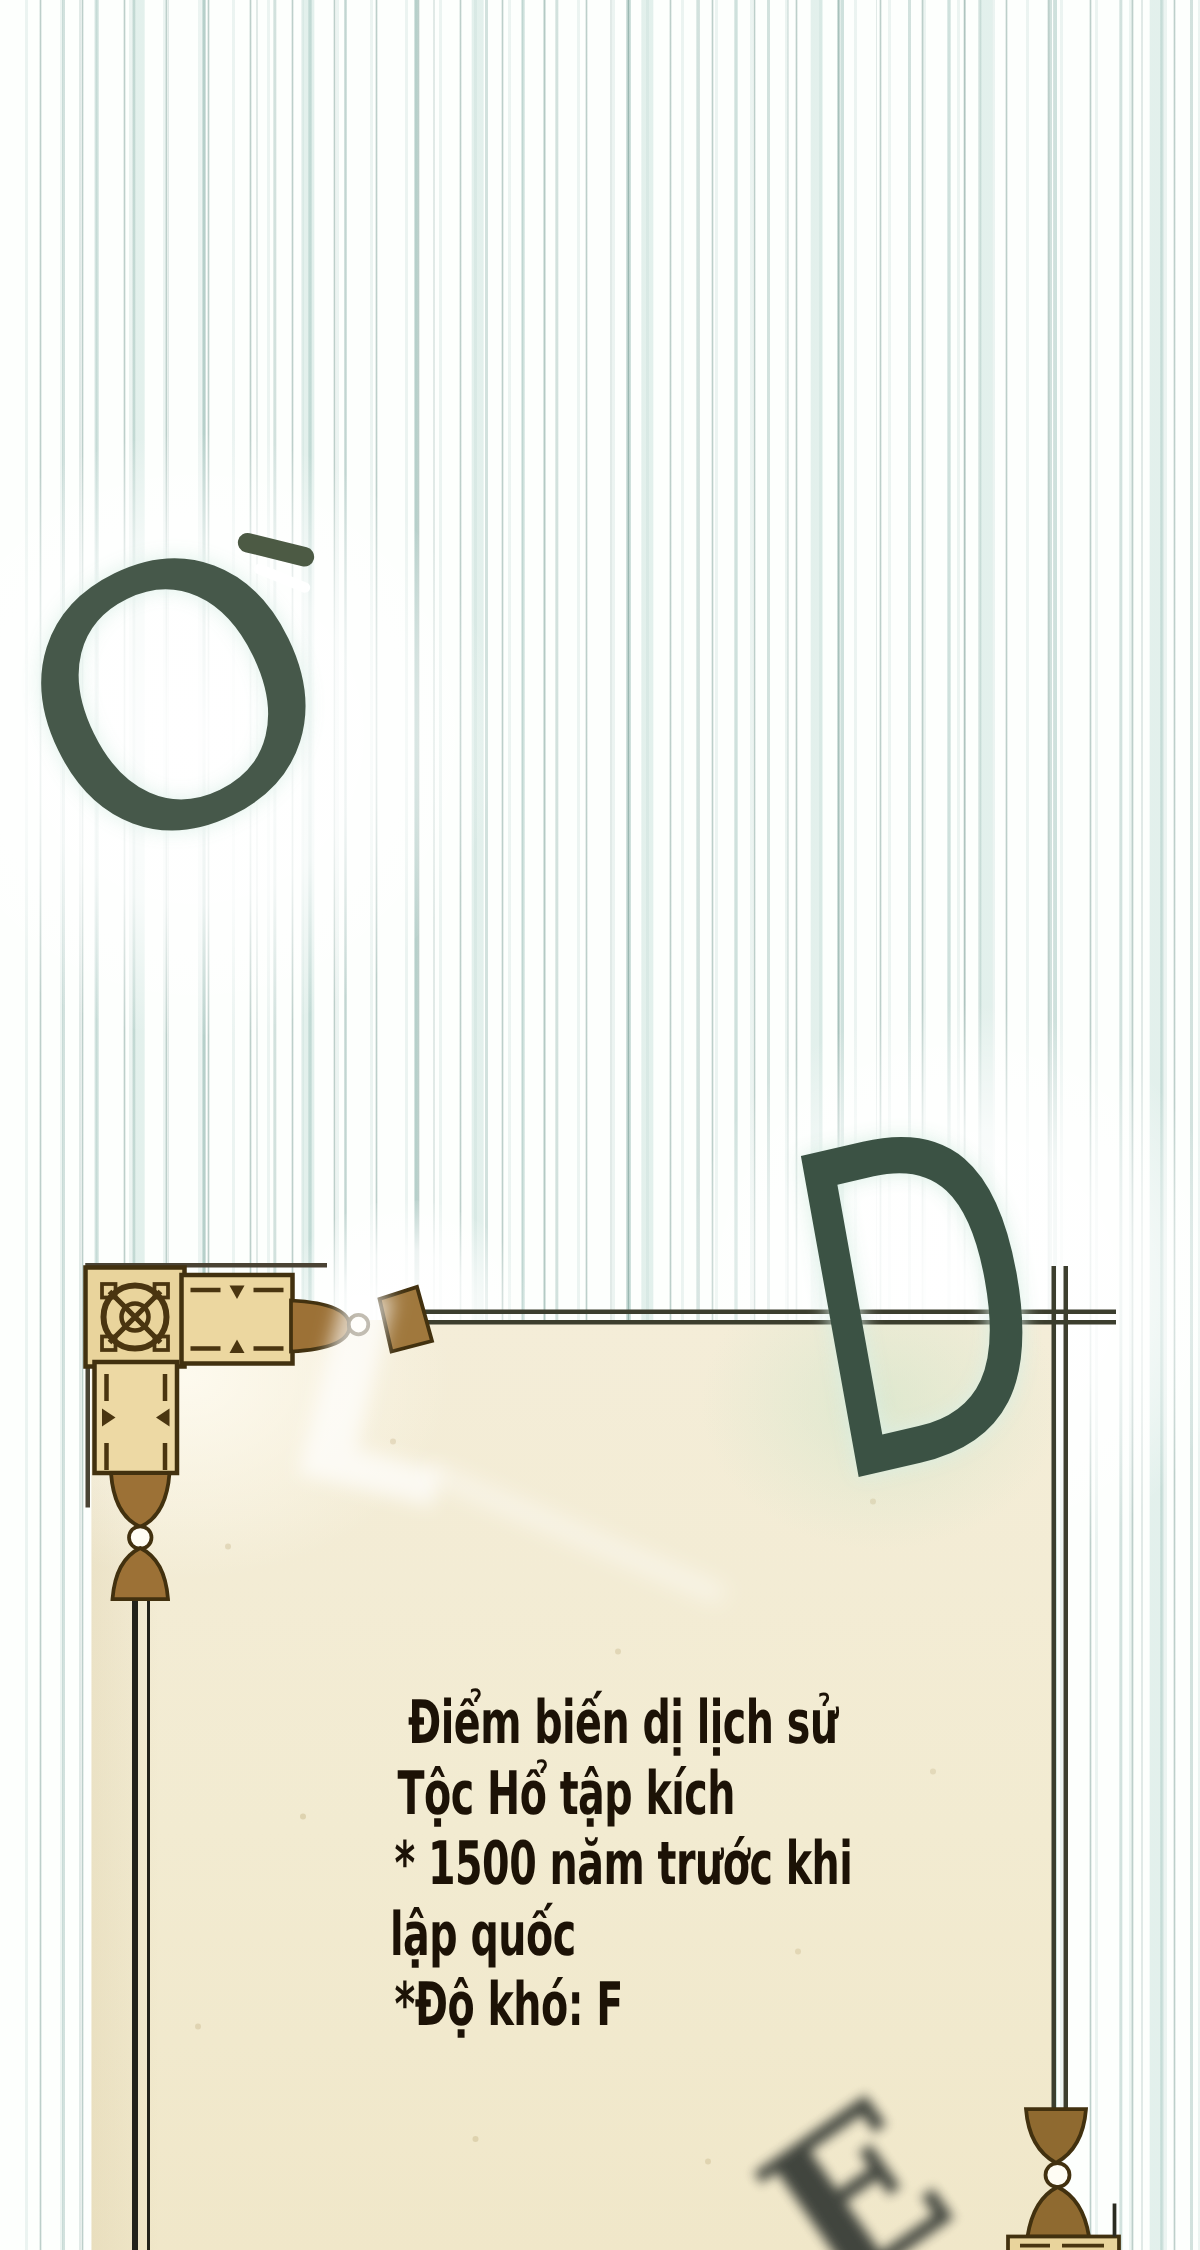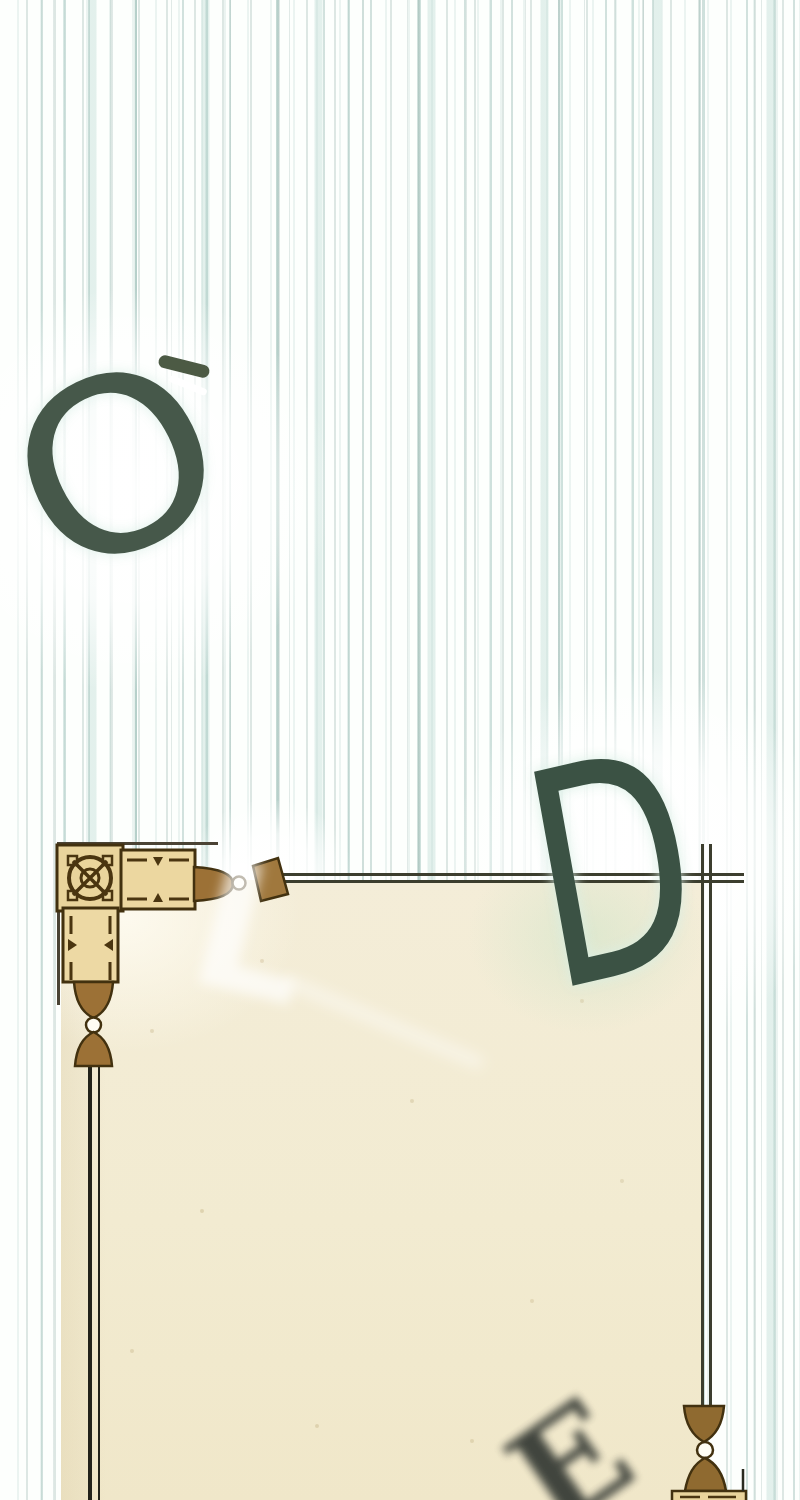--- a/index.html
+++ b/index.html
@@ -160,20 +160,27 @@
     <g>
       <rect x="12" y="91" width="74" height="12" fill="#e9d49c" stroke="#42310f" stroke-width="2.5"></rect>
       <path d="M20,97 h20 M48,97 h28" stroke="#4a3510" stroke-width="2.5" fill="none"></path>
     </g>
     <line x1="83" y1="69" x2="83" y2="91" stroke="#2a2a20" stroke-width="2.5"></line>
   </svg>
 
   <span class="big-letter" id="ghost-letter-l">L</span>
   <div class="ghost-streak"></div>
 
+  <div class="scroll-text">
+    <span class="cline l0">Điểm biến dị lịch sử</span>
+    <span class="cline l1">Tộc Hổ tập kích</span>
+    <span class="cline l2">* 1500 năm trước khi</span>
+    <span class="cline l3">lập quốc</span>
+    <span class="cline l4">*Độ khó: F</span>
+  </div>
 
   <span class="big-letter" id="letter-o">O</span>
   <div class="o-tail"></div>
   <div class="o-notch"></div>
   <span class="big-letter" id="letter-d">D</span>
   <span class="big-letter" id="letter-e">E</span>
 
 </div>
 
 </body></html>

